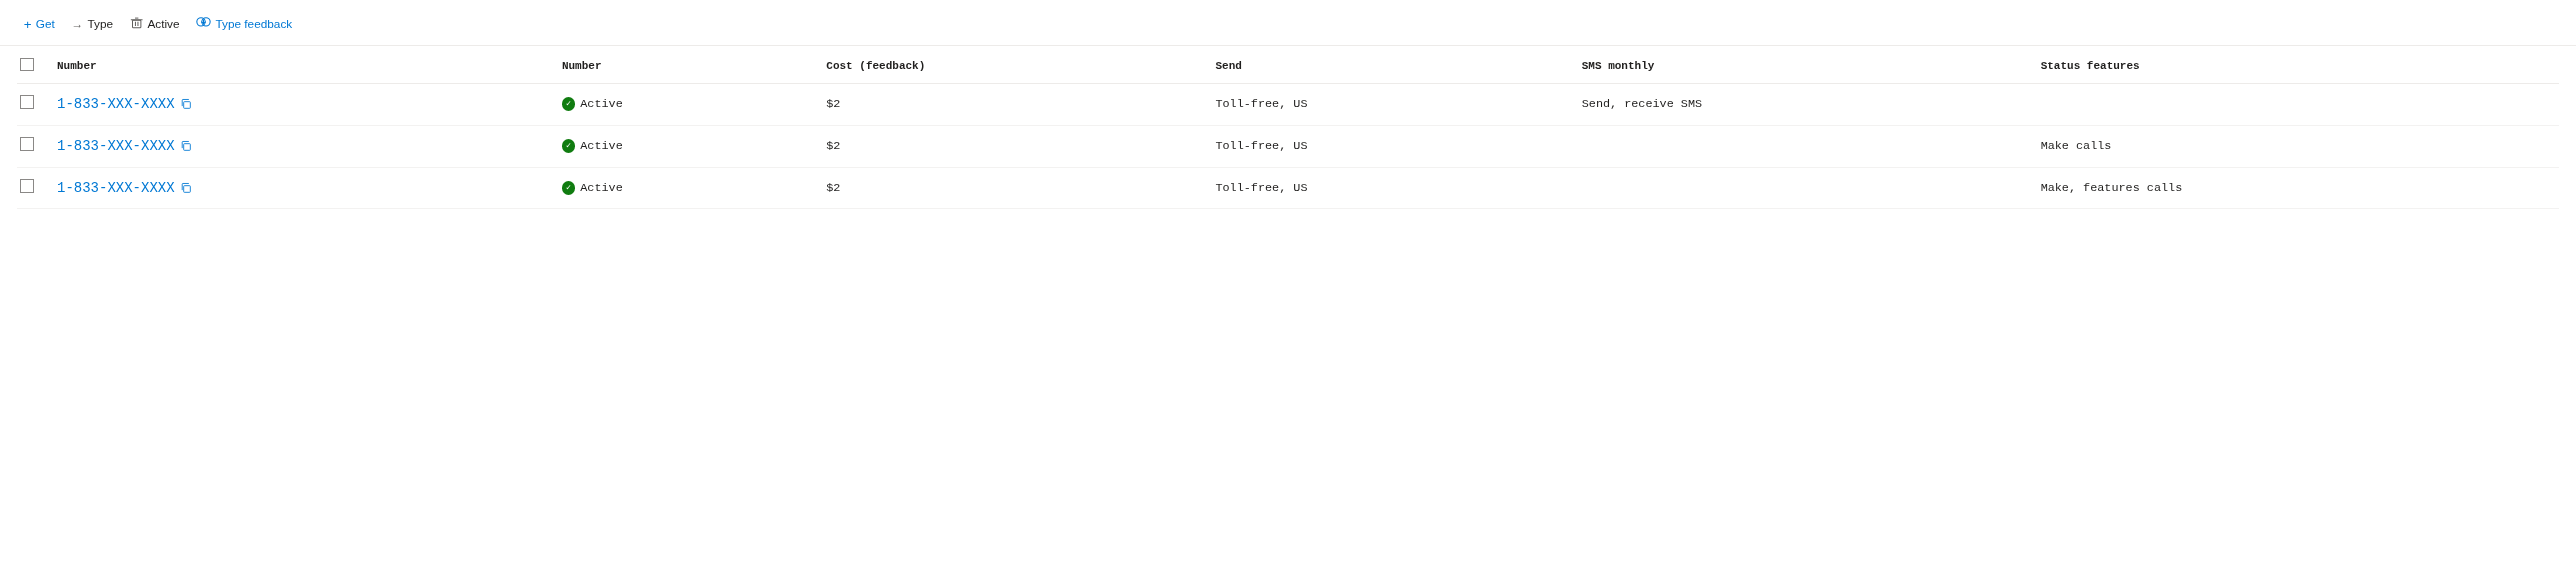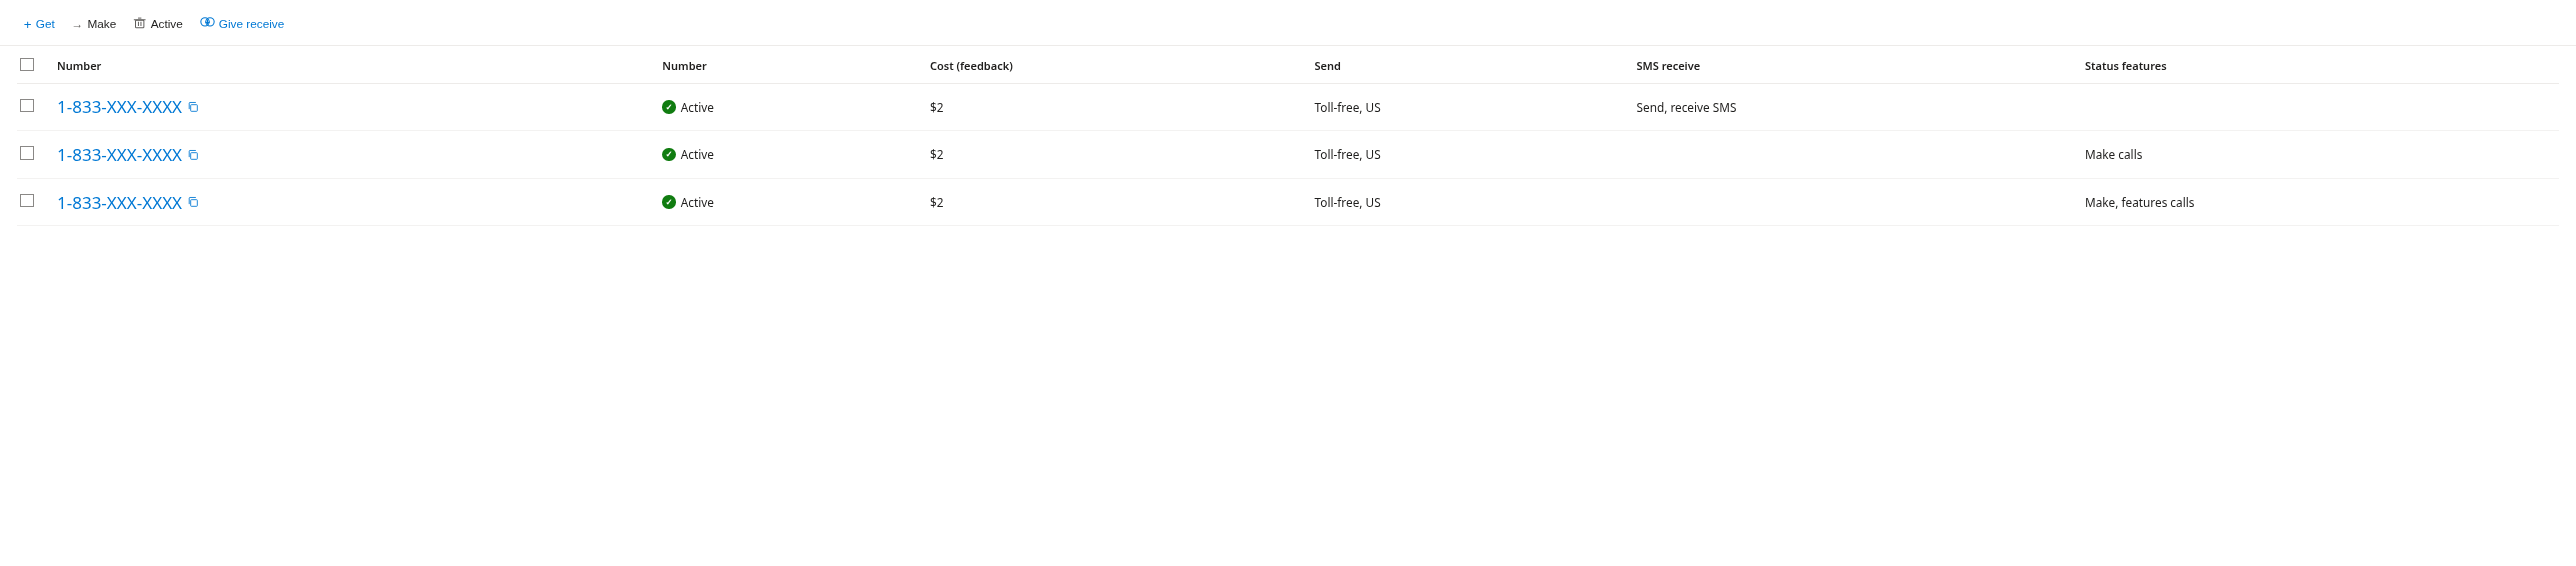--- a/index.html
+++ b/index.html
@@ -40,20 +40,21 @@
 
     .toolbar-btn.blue-label .btn-label { color: #0078d4; }
 
     .table-container {
       padding: 0 17px;
     }
 
     table {
       width: 100%;
       border-collapse: collapse;
+      font-family: Liberation Mono, monospace;
     }
 
     thead tr th {
       text-align: left;
       font-weight: 600;
       font-size: 11px;
       padding: 11.8px 10px 8.4px 10px;
       color: #201f1e;
       border-bottom: 0.8px solid #edebe9;
     }
@@ -81,21 +82,21 @@
       height: 13.4px;
       border: 0.8px solid #8a8886;
       background: #fff;
       display: inline-block;
       cursor: pointer;
     }
 
     .number-link {
       color: #0078d4;
       text-decoration: none;
-      font-size: 17px;
+      font-size: 14px;
     }
 
     .copy-icon {
       display: inline-flex;
       align-items: center;
       margin-left: 5px;
       cursor: pointer;
       color: #0078d4;
       font-size: 11px;
     }
@@ -141,21 +142,21 @@
 <body>
 
 <div class="toolbar">
   <button class="toolbar-btn blue-label">
     <span class="icon-text">+</span>
     <span class="btn-label">Get</span>
   </button>
 
   <button class="toolbar-btn">
     <span style="font-size:11.8px; color:#605e5c;">→</span>
-    <span class="btn-label">Make</span>
+    <span class="btn-label">Type</span>
   </button>
 
   <button class="toolbar-btn">
     <span>
       <svg width="13.4" height="13.4" viewBox="0 0 16 16" fill="none" xmlns="http://www.w3.org/2000/svg">
         <rect x="3" y="5" width="10" height="9" rx="1" stroke="#605e5c" stroke-width="1.2" fill="none"></rect>
         <line x1="1" y1="4.5" x2="15" y2="4.5" stroke="#605e5c" stroke-width="1.2"></line>
         <line x1="6" y1="2.5" x2="10" y2="2.5" stroke="#605e5c" stroke-width="1.2"></line>
         <line x1="6.5" y1="7" x2="6.5" y2="12" stroke="#605e5c" stroke-width="1.2"></line>
         <line x1="9.5" y1="7" x2="9.5" y2="12" stroke="#605e5c" stroke-width="1.2"></line>
@@ -166,36 +167,36 @@
 
   <button class="toolbar-btn blue-label">
     <span>
       <svg width="15" height="13.4" viewBox="0 0 18 16" fill="none" xmlns="http://www.w3.org/2000/svg">
         <circle cx="6" cy="7" r="5" stroke="#0078d4" stroke-width="1.3" fill="none"></circle>
         <circle cx="12" cy="7" r="5" stroke="#0078d4" stroke-width="1.3" fill="none"></circle>
         <path d="M9 4 L9 10" stroke="#0078d4" stroke-width="1.2"></path>
         <path d="M6 7 Q9 10 12 7" stroke="#0078d4" stroke-width="1.2" fill="none"></path>
       </svg>
     </span>
-    <span class="btn-label">Give receive</span>
+    <span class="btn-label">Type feedback</span>
   </button>
 </div>
 
 <div class="table-container">
   <table>
     <thead>
       <tr>
         <th class="col-checkbox">
           <span class="checkbox-custom"></span>
         </th>
         <th>Number</th>
         <th>Number</th>
         <th>Cost (feedback)</th>
         <th>Send</th>
-        <th>SMS receive</th>
+        <th>SMS monthly</th>
         <th>Status features</th>
       </tr>
     </thead>
     <tbody id="table-body">
     <tr>
           <td class="col-checkbox"><span class="checkbox-custom"></span></td>
           <td>
             <div class="number-cell">
               <a class="number-link" href="#">1-833-XXX-XXXX</a>
               <span class="copy-icon">

